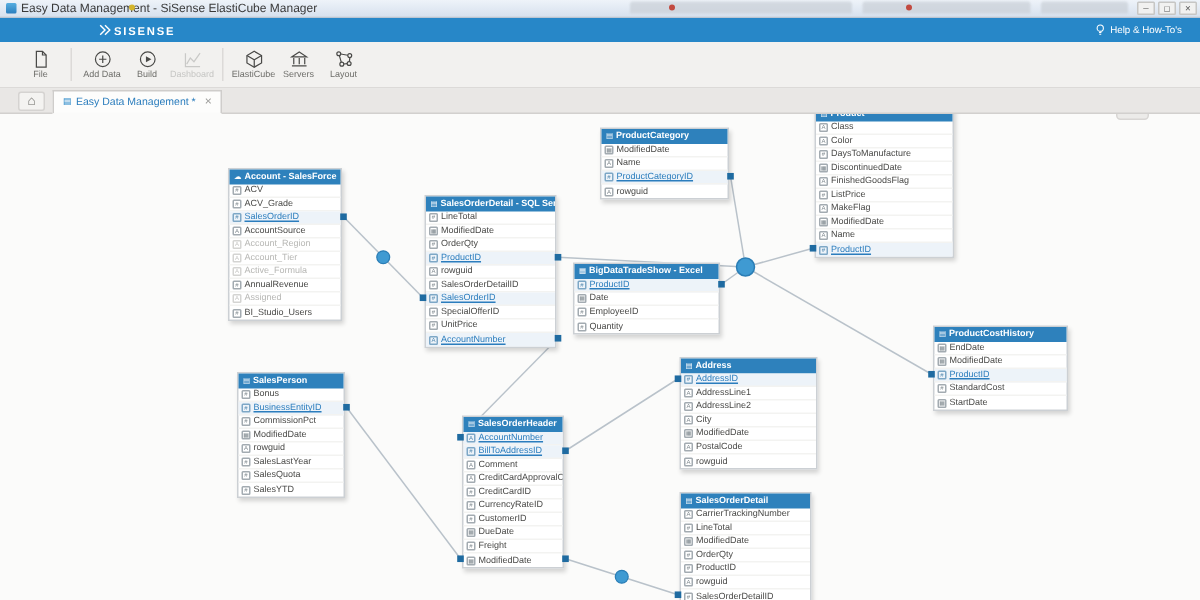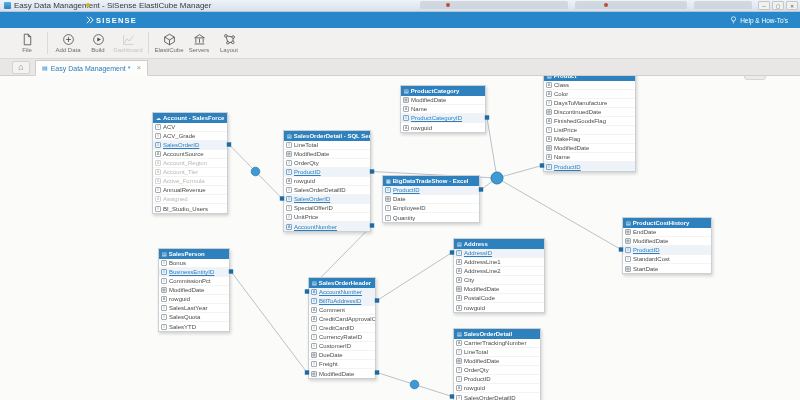--- a/index.html
+++ b/index.html
@@ -15,21 +15,21 @@
     border-bottom:1px solid #bac5d3;display:flex;align-items:center;
     padding:0 4px;font-size:8px;color:#3a3a3a;position:relative;
   }
   .app-ic{width:7px;height:7px;background:linear-gradient(#58aee0,#2b7fbf);border-radius:1px;margin-right:3px;flex:0 0 auto;}
   .title-text{white-space:nowrap;}
   .smudge{position:absolute;top:1px;height:8px;background:#c7cdd4;opacity:.65;border-radius:2px 2px 0 0;filter:blur(.6px);}
   .dot{position:absolute;top:3px;width:4px;height:4px;border-radius:50%;filter:blur(.4px);}
   .win-controls{position:absolute;right:2px;top:1px;display:flex;gap:2px;}
   .win-btn{width:12px;height:9px;background:#f1f1f0;border:1px solid #c6c6c4;border-radius:1px;
     font-size:5px;line-height:8px;text-align:center;color:#555;box-sizing:border-box;}
-  .appbar{height:16px;background:var(--app-blue,#2787c8);display:flex;align-items:center;color:#fff;padding-left:20px;}
+  .appbar{height:16px;background:var(--app-blue,#2787c8);display:flex;align-items:center;color:#fff;}
   .brand{margin-left:66px;display:flex;align-items:center;gap:2px;font-size:7.5px;font-weight:bold;letter-spacing:1.2px;}
   .help{margin-left:auto;margin-right:12px;display:flex;align-items:center;gap:3px;font-size:6.5px;}
   
   .toolbar{height:30px;background:#f2f1ef;border-bottom:1px solid #dcdad8;display:flex;align-items:center;padding-left:12px;}
   .tb-item{display:flex;flex-direction:column;align-items:center;justify-content:center;min-width:30px;height:28px;gap:1px;cursor:pointer;}
   .tb-ic{display:flex;}
   .tb-ic svg{width:13px;height:13px;}
   .tb-label{font-size:6px;color:#6e6e6a;white-space:nowrap;}
   .tb-item.disabled .tb-label{color:#c6c6c4;}
   .tb-sep{width:1px;height:22px;background:#dcdad8;margin:0 5px;}

